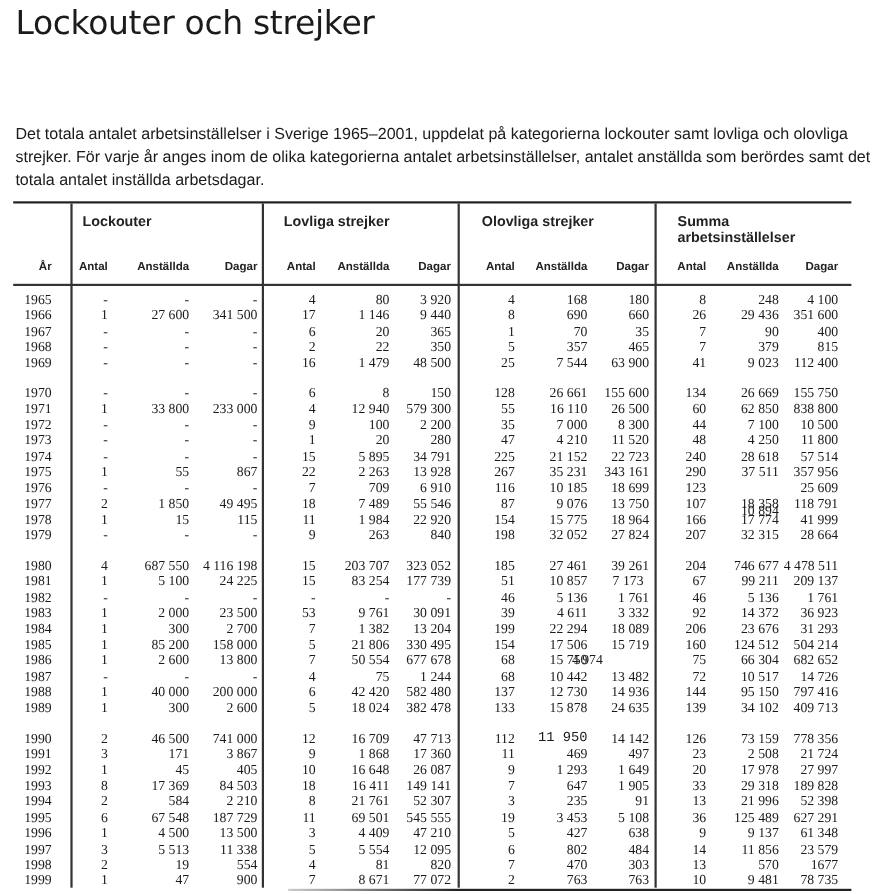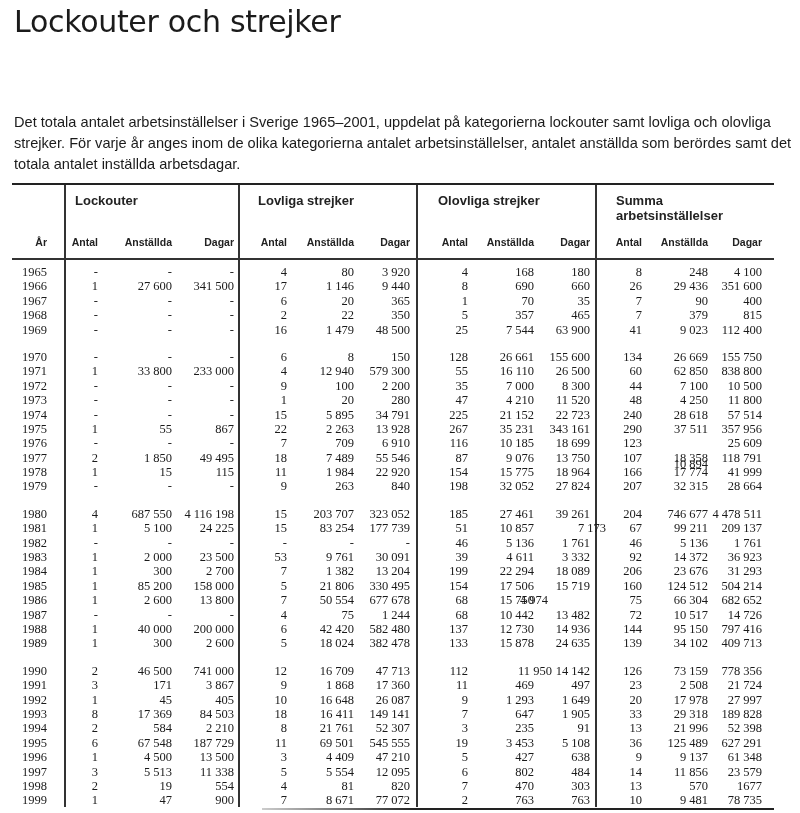--- a/index.html
+++ b/index.html
@@ -302,21 +302,21 @@
         <div class="row">
           <div class="cell" style="left: -45px; width: 80px;">1981</div>
           <div class="cell" style="left: 6px; width: 80px;">1</div>
           <div class="cell" style="left: 80px; width: 80px;">5 100</div>
           <div class="cell" style="left: 142px; width: 80px;">24 225</div>
           <div class="cell" style="left: 195px; width: 80px;">15</div>
           <div class="cell" style="left: 262px; width: 80px;">83 254</div>
           <div class="cell" style="left: 318px; width: 80px;">177 739</div>
           <div class="cell" style="left: 376px; width: 80px;">51</div>
           <div class="cell" style="left: 442px; width: 80px;">10 857</div>
-          <div class="cell" style="left: 514px; width: 80px; text-align: right;">7 173</div>
+          <div class="cell" style="left: 493px; width: 80px; text-align: right;">7 173</div>
           <div class="cell" style="left: 550px; width: 80px;">67</div>
           <div class="cell" style="left: 616px; width: 80px;">99 211</div>
           <div class="cell" style="left: 670px; width: 80px;">209 137</div>
         </div>
         <div class="row">
           <div class="cell" style="left: -45px; width: 80px;">1982</div>
           <div class="cell" style="left: 6px; width: 80px;">-</div>
           <div class="cell" style="left: 80px; width: 80px;">-</div>
           <div class="cell" style="left: 142px; width: 80px;">-</div>
           <div class="cell" style="left: 195px; width: 80px;">-</div>
@@ -438,21 +438,21 @@
       <div class="block">
         <div class="row">
           <div class="cell" style="left: -45px; width: 80px;">1990</div>
           <div class="cell" style="left: 6px; width: 80px;">2</div>
           <div class="cell" style="left: 80px; width: 80px;">46 500</div>
           <div class="cell" style="left: 142px; width: 80px;">741 000</div>
           <div class="cell" style="left: 195px; width: 80px;">12</div>
           <div class="cell" style="left: 262px; width: 80px;">16 709</div>
           <div class="cell" style="left: 318px; width: 80px;">47 713</div>
           <div class="cell" style="left: 376px; width: 80px;">112</div>
-          <div class="cell" style="left: 460px; width: 80px;">11 950</div>
+          <div class="cell" style="left: 442px; width: 80px; font-family: Liberation Mono, monospace;">11 950</div>
           <div class="cell" style="left: 498px; width: 80px;">14 142</div>
           <div class="cell" style="left: 550px; width: 80px;">126</div>
           <div class="cell" style="left: 616px; width: 80px;">73 159</div>
           <div class="cell" style="left: 670px; width: 80px;">778 356</div>
         </div>
         <div class="row">
           <div class="cell" style="left: -45px; width: 80px;">1991</div>
           <div class="cell" style="left: 6px; width: 80px;">3</div>
           <div class="cell" style="left: 80px; width: 80px;">171</div>
           <div class="cell" style="left: 142px; width: 80px;">3 867</div>

